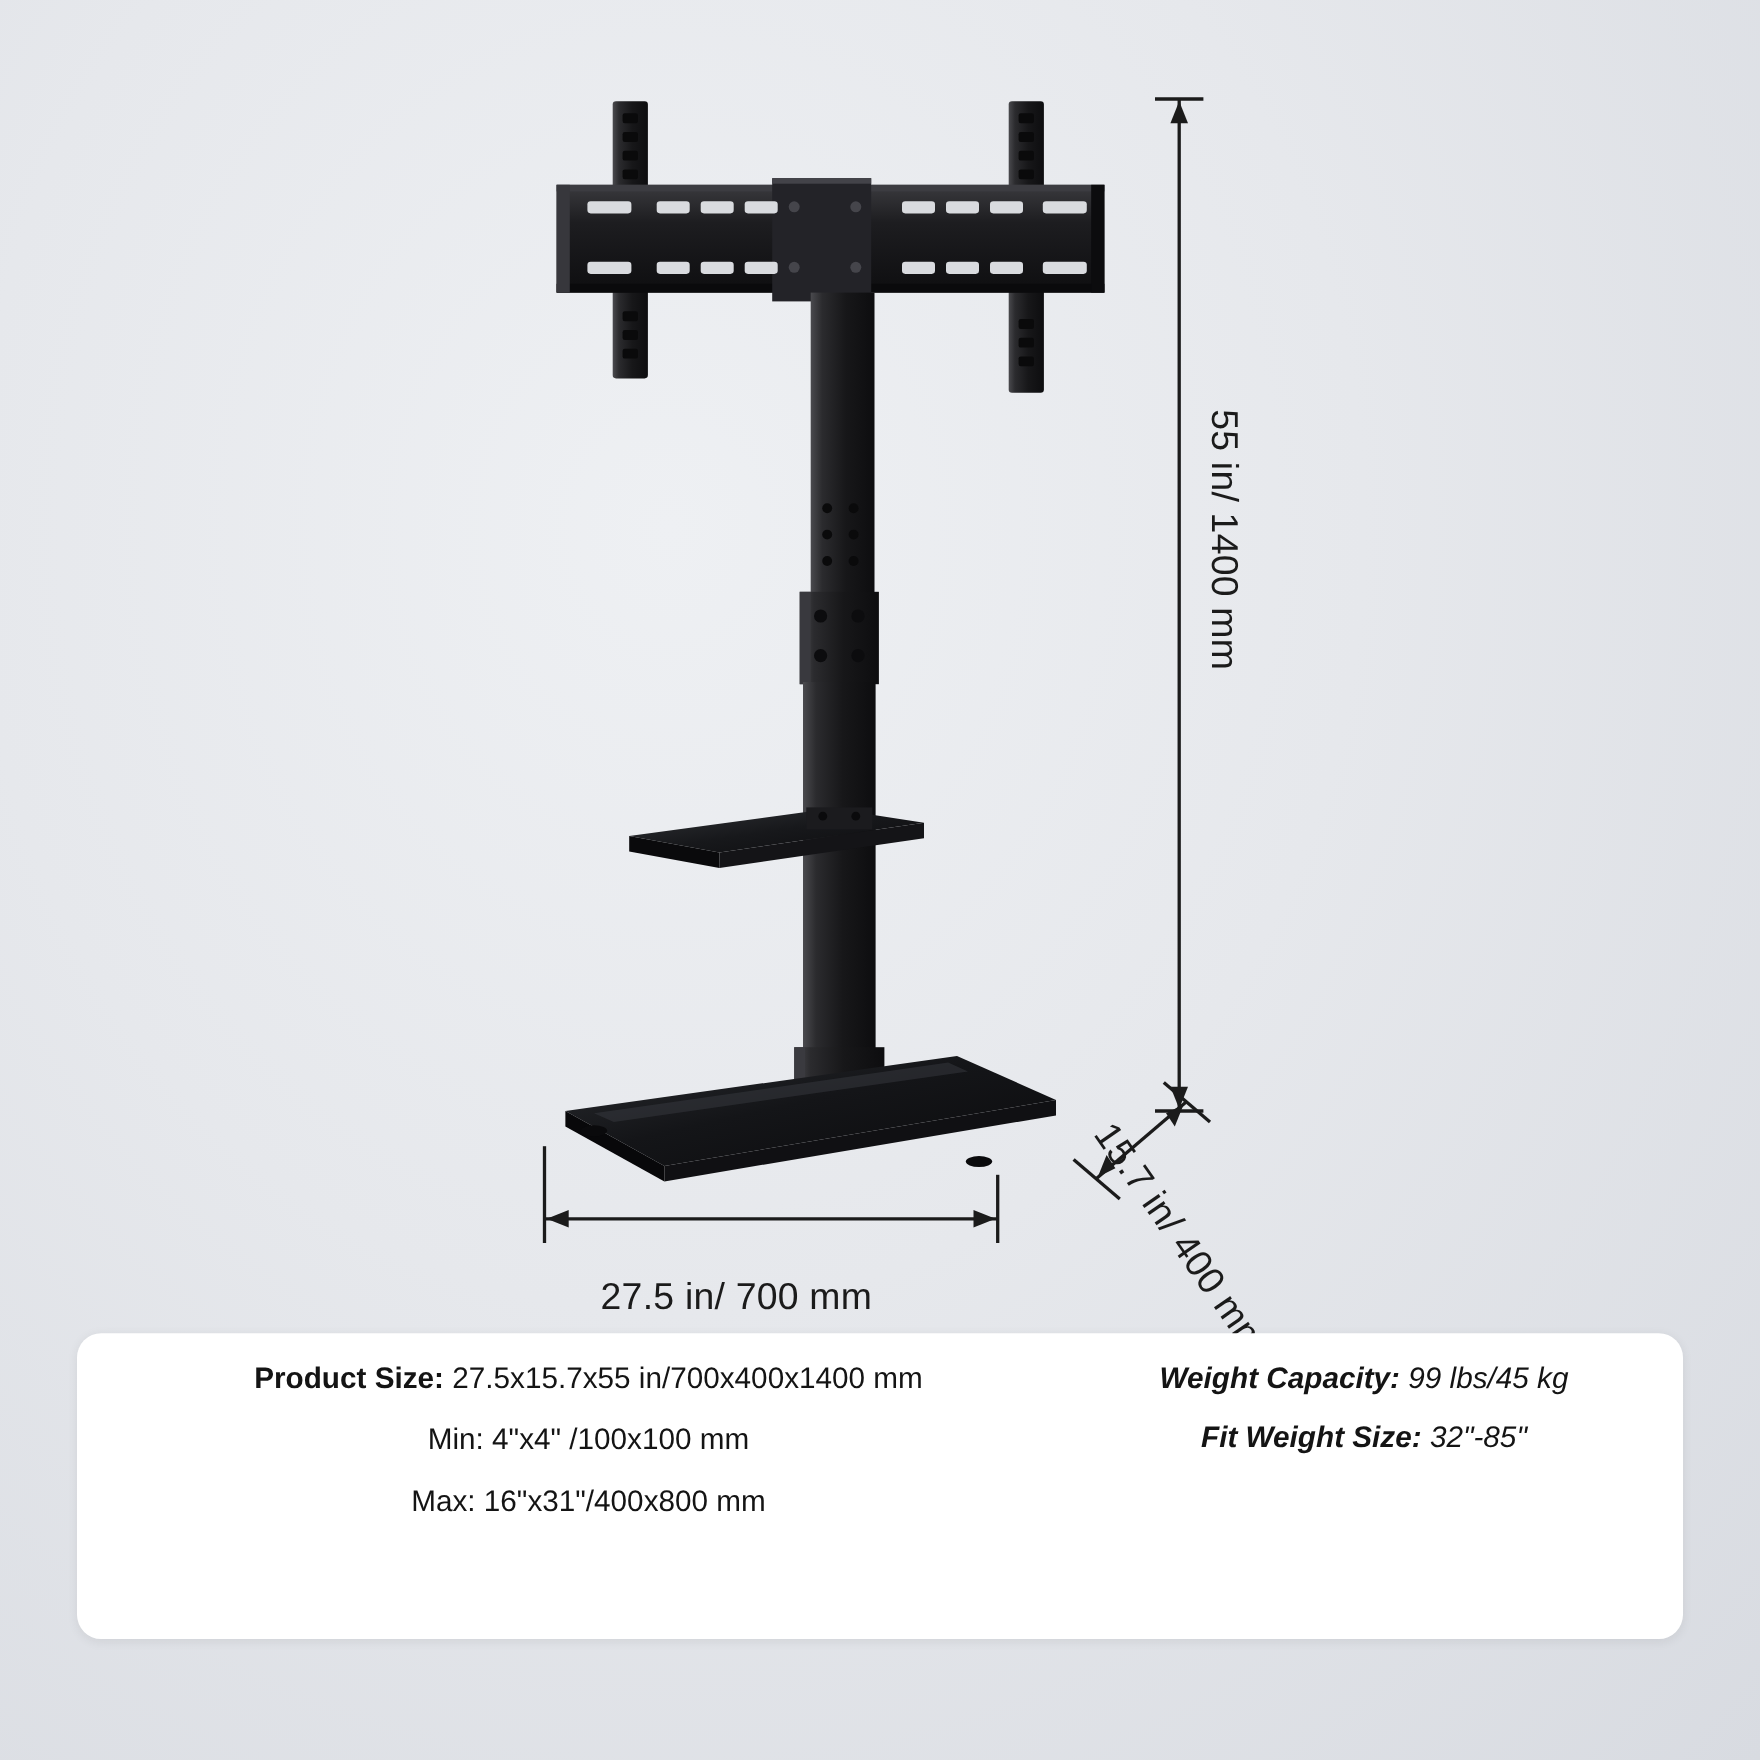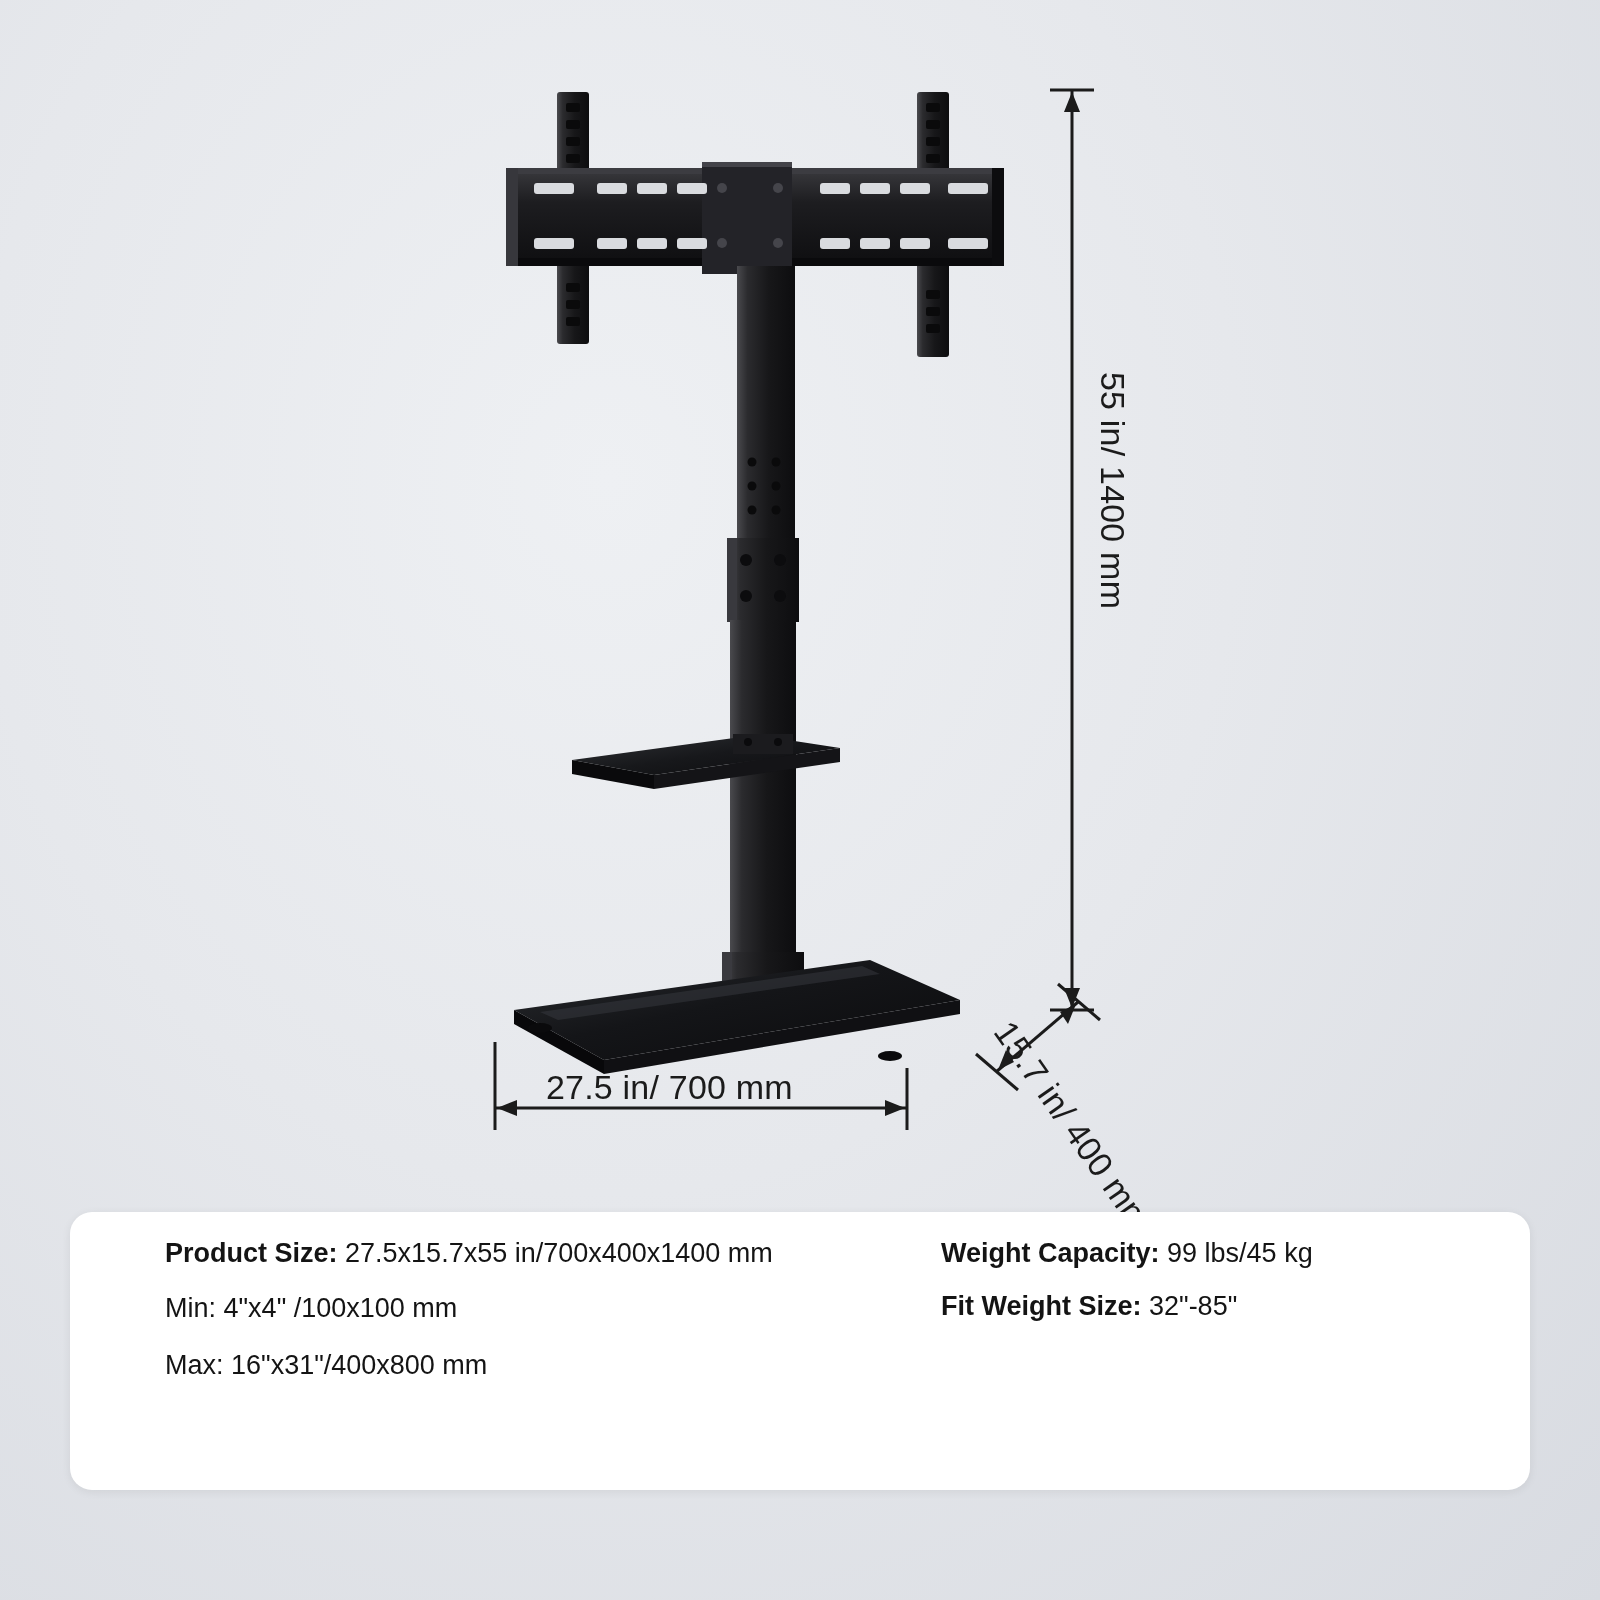--- a/index.html
+++ b/index.html
@@ -54,23 +54,24 @@
     top: 1212px;
     width: 1460px;
     height: 278px;
     background: #ffffff;
     border-radius: 22px;
     box-shadow: 0 2px 10px rgba(0,0,0,0.07);
   }
   .spec-col {
     position: absolute;
     top: 28px;
+    text-align: center;
   }
   .spec-col.left  { left: 95px;  width: 740px; }
-  .spec-col.right { left: 871px; width: 560px; }
+  .spec-col.right { left: 890px; width: 560px; font-style: italic; }
 
   .spec-line {
     font-size: 27px;
     color: #141414;
     line-height: 1.0;
     margin-bottom: 26px;
     white-space: nowrap;
   }
   .spec-line .k {
     font-weight: bold;
@@ -250,21 +251,21 @@
       <line x1="1078" y1="1002" x2="996" y2="1072"></line>
       <line x1="1058" y1="984" x2="1100" y2="1020"></line>
       <line x1="976" y1="1054" x2="1018" y2="1090"></line>
       <polygon points="1076,1004 1060,1012 1068,1024" fill="#1b1b1b" stroke="none"></polygon>
       <polygon points="998,1070 1014,1062 1006,1050" fill="#1b1b1b" stroke="none"></polygon>
     </g>
   </svg>
 
   <div class="dim-label rot-cw90" style="left:1132px; top:372px;">55 in/ 1400 mm</div>
 
-  <div class="dim-label" style="left:546px; top:1068px;">27.5 in/ 700 mm</div>
+  <div class="dim-label" style="left:546px; top:1160px;">27.5 in/ 700 mm</div>
 
   <div class="dim-label rot-diag" style="left:1018px; top:1014px;">15.7 in/ 400 mm</div>
 
   <div class="spec-card">
 
     <div class="spec-col left">
       <div class="spec-line">
         <span class="k">Product Size:</span>
         <span class="v">27.5x15.7x55 in/700x400x1400 mm</span>
       </div>

